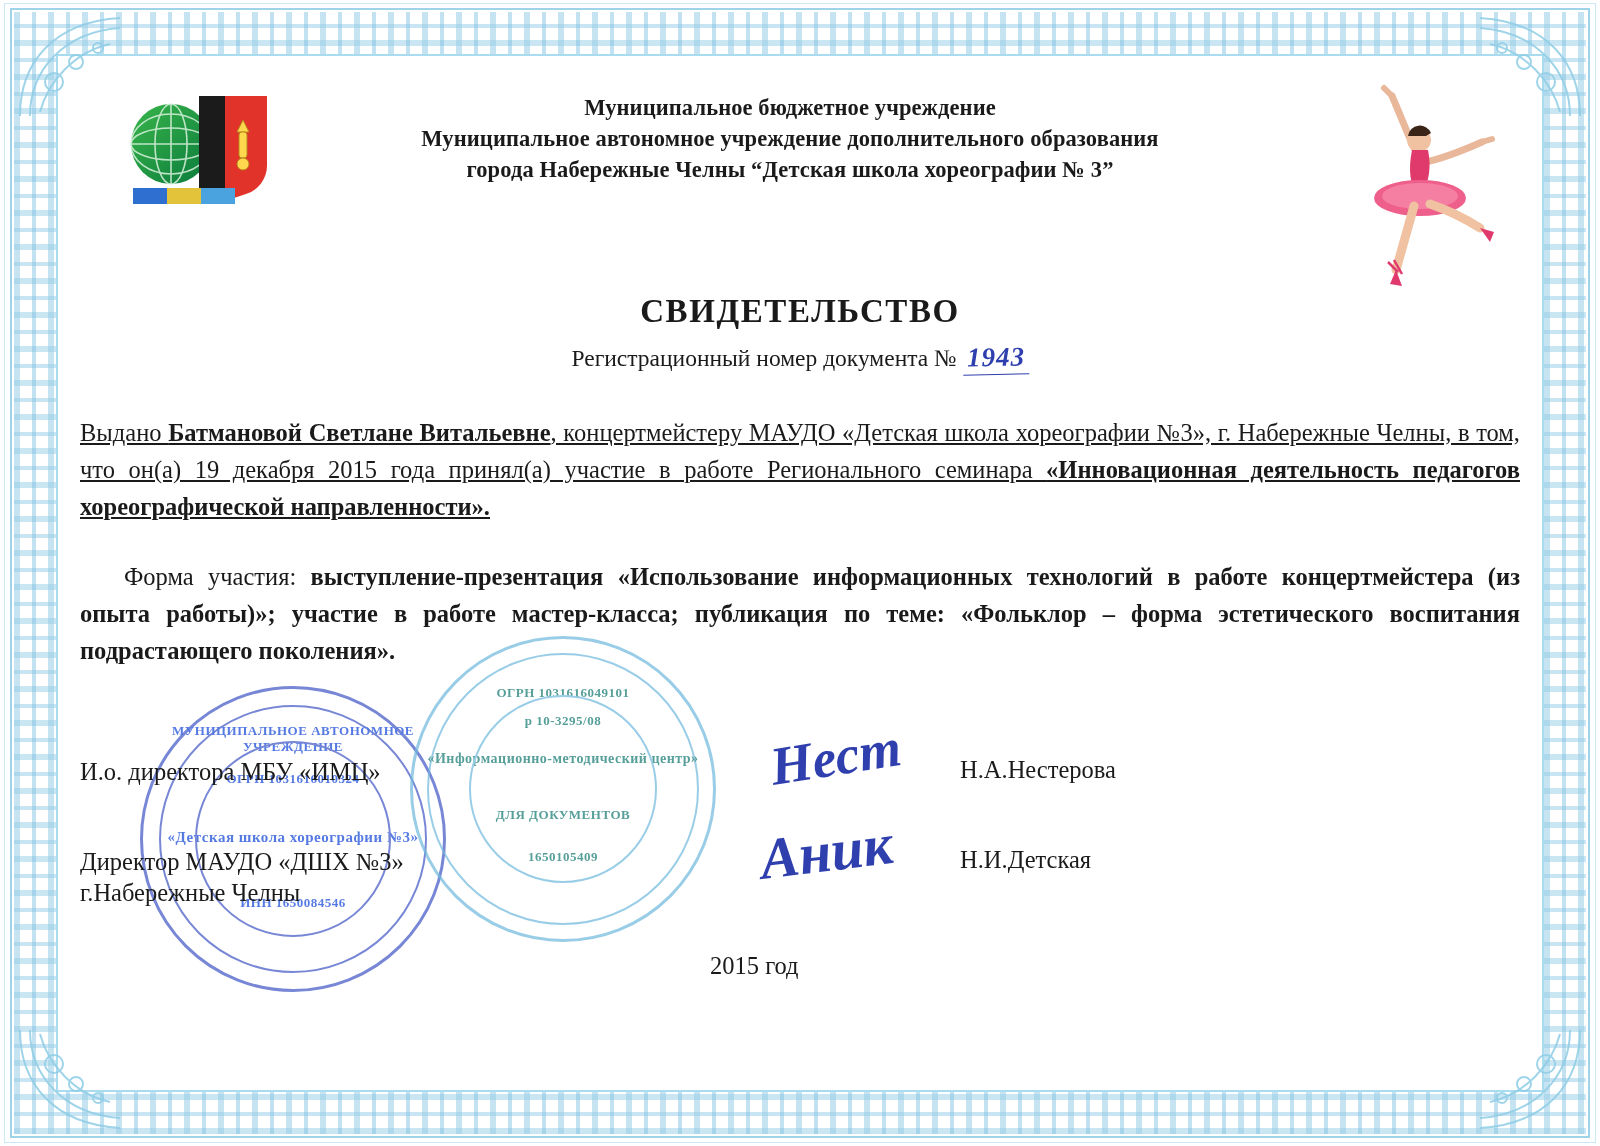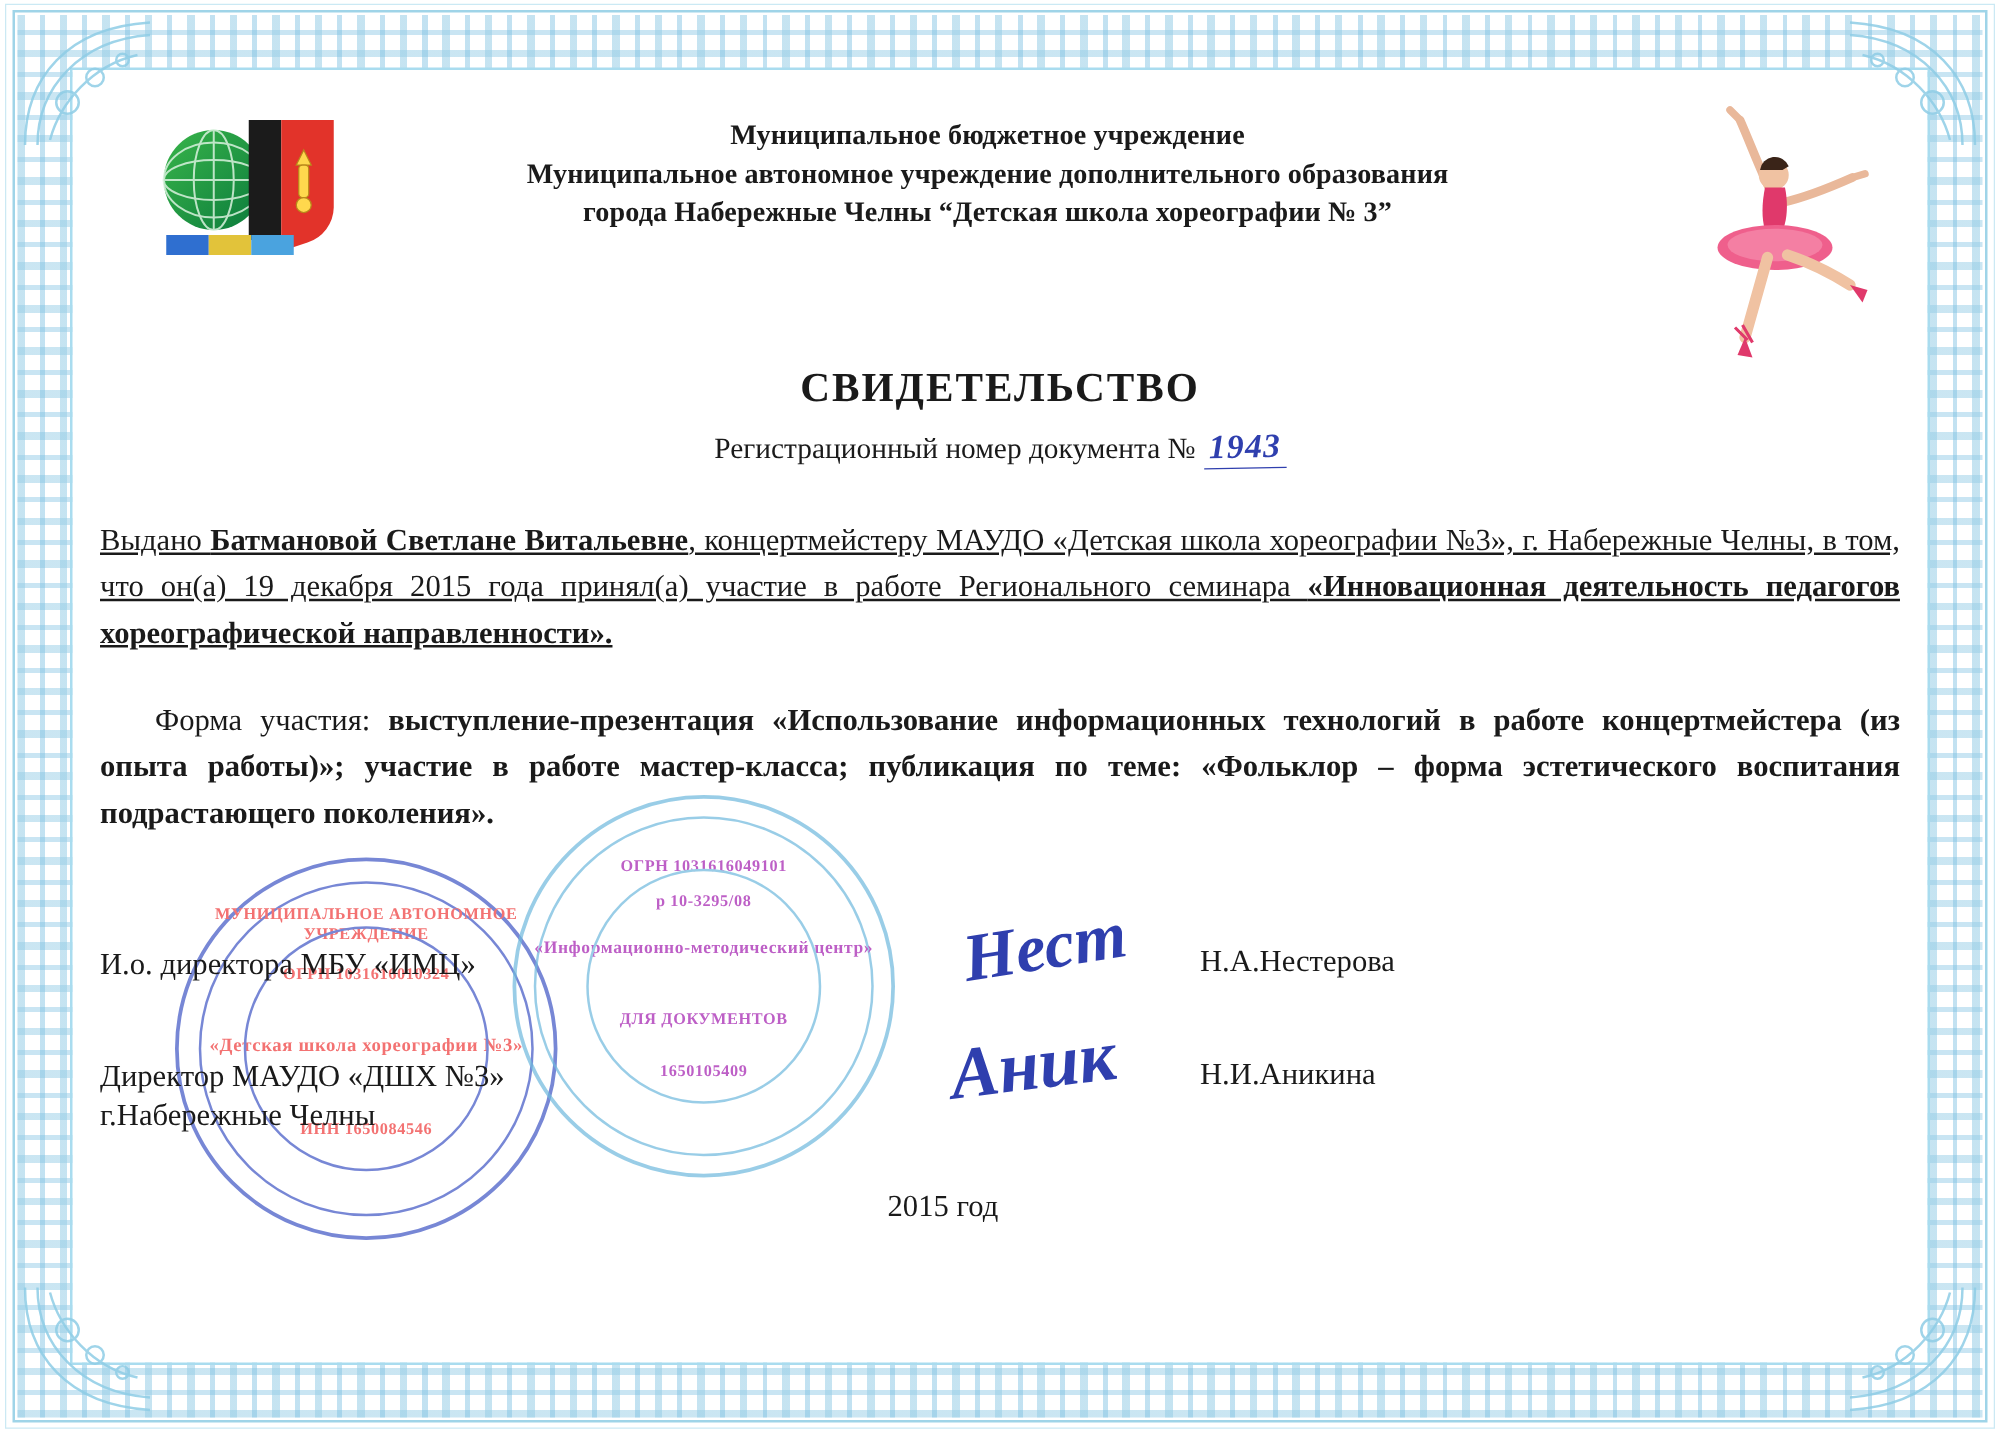--- a/index.html
+++ b/index.html
@@ -257,26 +257,26 @@
     content: "";
     position: absolute;
     left: 56px; top: 56px; right: 56px; bottom: 56px;
     border: 2px solid #6fb9dd;
     border-radius: 50%;
   }
   .stamp-txt {
     position: absolute;
     width: 100%;
     text-align: center;
-    color: #ef4444;
+    color: #1d4ed8;
     font-weight: bold;
     font-size: 13px;
     letter-spacing: 0.5px;
   }
-  .stamp-2 .stamp-txt { color: #a21caf; }
+  .stamp-2 .stamp-txt { color: #0f766e; }
 
   .signature {
     position: absolute;
     color: #2f3fae;
     font-family: "Liberation Serif", serif;
     font-style: italic;
     font-weight: bold;
     pointer-events: none;
   }
   .sig-a {
@@ -445,21 +445,21 @@
           <div>И.о. директора МБУ «ИМЦ»</div>
         </div>
         <div class="sig-right">Н.А.Нестерова</div>
       </div>
 
       <div class="sig-row sig-row-2">
         <div class="sig-left">
           <div>Директор МАУДО «ДШХ №3»</div>
           <div>г.Набережные Челны</div>
         </div>
-        <div class="sig-right">Н.И.Аникина</div>
+        <div class="sig-right">Н.И.Детская</div>
       </div>
 
       <div class="signature sig-a">Нест</div>
       <div class="signature sig-b">Аник</div>
 
       <div class="year">2015 год</div>
     </div>
 
   </div>
 </div>

